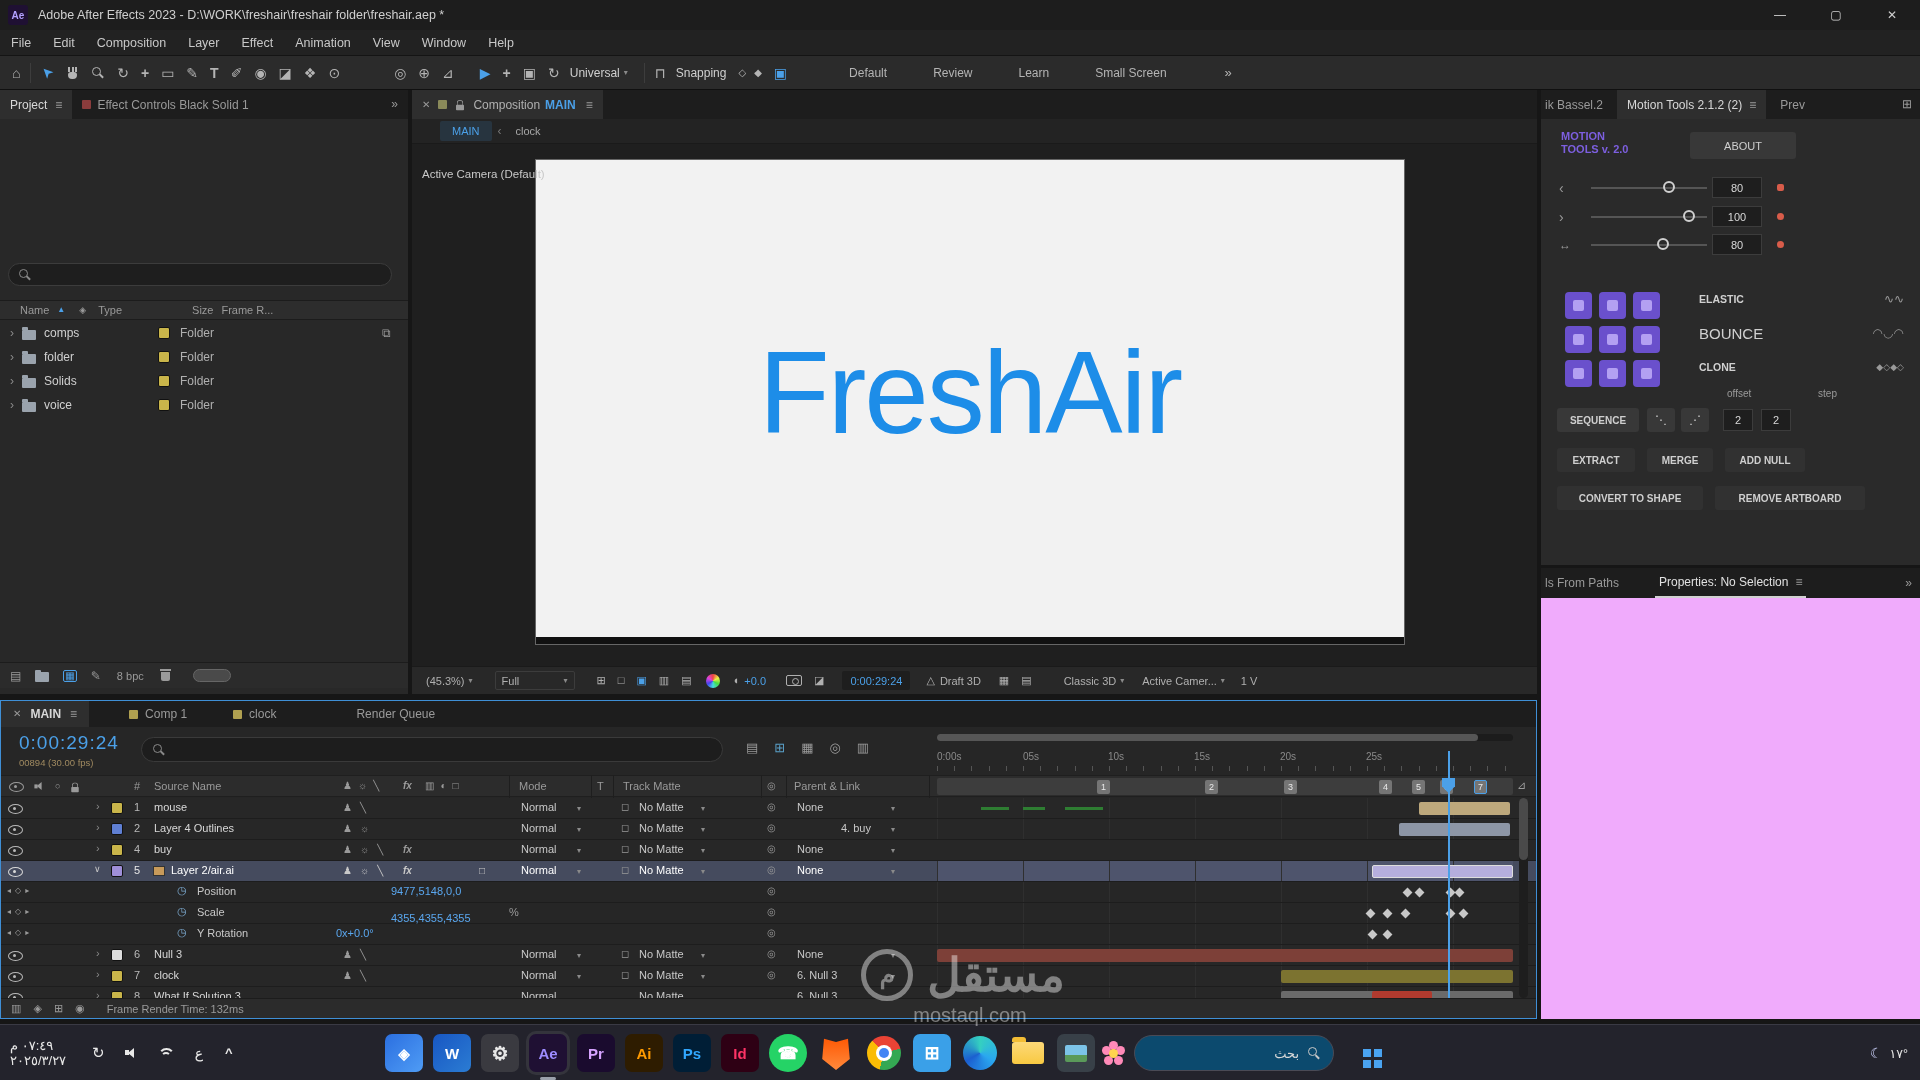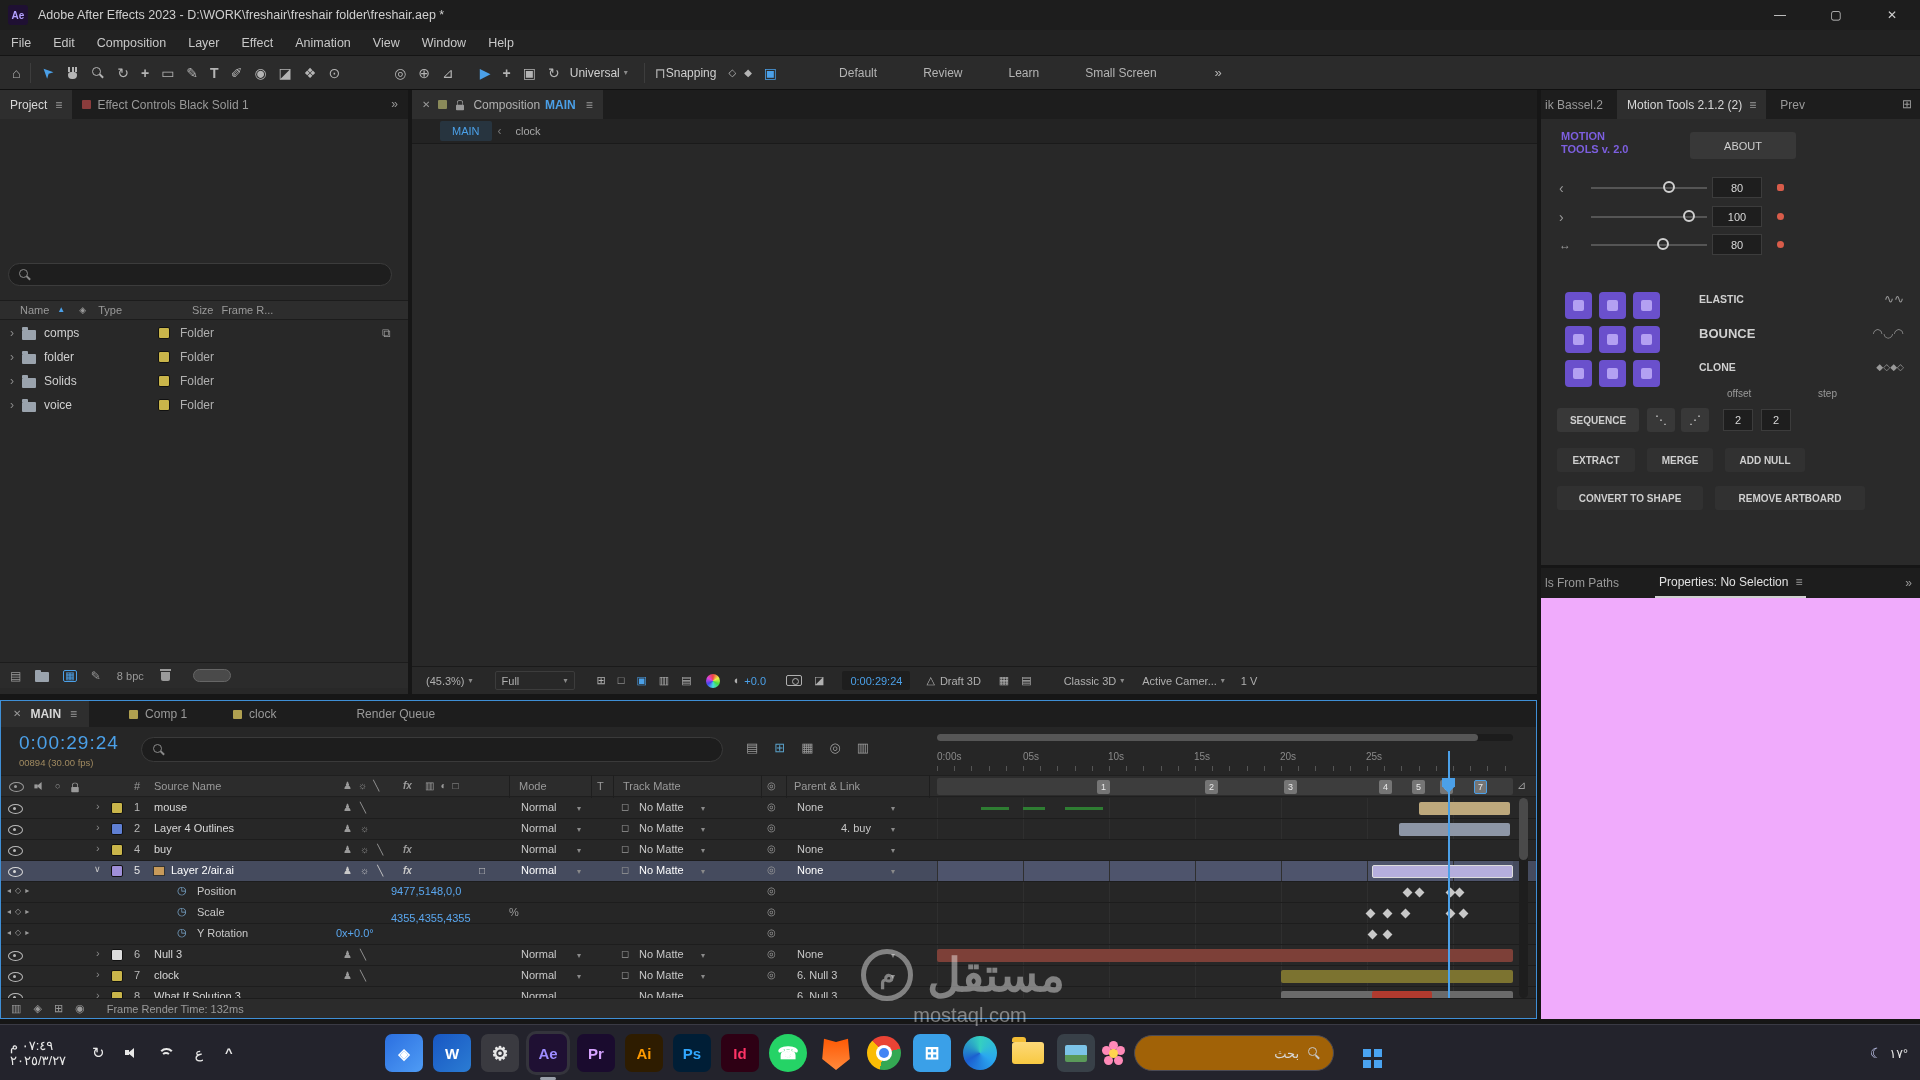--- a/index.html
+++ b/index.html
@@ -105,21 +105,21 @@
     <span class="g" style="margin-left:12px">⊕</span>
     <span class="g" style="margin-left:12px">⊿</span>
     <span class="g" style="margin-left:26px;color:#4ba0e8">▶</span>
     <span class="g" style="margin-left:12px;font-weight:bold">+</span>
     <span class="g" style="margin-left:12px">▣</span>
     <span class="g" style="margin-left:12px">↻</span>
     <span style="margin-left:10px;font-size:12px;color:#cfcfcf">Universal</span>
     <span class="car">▾</span>
     <div class="sep" style="margin-left:16px"></div>
     <span class="g" style="margin-left:10px">⊓</span>
-    <span style="margin-left:0;font-size:12px;color:#cfcfcf">Snapping</span>
+    <span style="margin-left:10px;font-size:12px;color:#cfcfcf">Snapping</span>
     <span class="g" style="margin-left:12px;font-size:10px">◇</span>
     <span class="g" style="margin-left:8px;font-size:10px">◆</span>
     <span class="g" style="margin-left:12px;color:#4ba0e8">▣</span>
     <span style="margin-left:62px;font-size:12px">Default</span>
     <span style="margin-left:46px;font-size:12px">Review</span>
     <span style="margin-left:46px;font-size:12px">Learn</span>
     <span style="margin-left:46px;font-size:12px">Small Screen</span>
     <span style="margin-left:58px;font-size:13px">»</span>
   </div>
 
@@ -198,20 +198,27 @@
         <span class="blue" style="margin-left:5px;font-weight:bold">MAIN</span>
         <span class="g" style="margin-left:10px;color:#9a9a9a">≡</span>
       </div>
     </div>
     <div class="row" style="height:25px;background:#232323;border-bottom:1px solid #1a1a1a">
       <div class="row" style="margin-left:28px;height:20px;padding:0 12px;background:#27343f;border-radius:2px">
           <span class="blue" style="font-size:11px">MAIN</span>
         </div>
       <span class="g" style="margin-left:6px;color:#777">‹</span>
       <span style="margin-left:14px;font-size:11px;color:#a8a8a8">clock</span>
+    </div>
+    <div class="ab" style="left:0;top:54px;width:1125px;height:522px;background:#1f1f1f;overflow:hidden">
+      <span class="ab" style="left:10px;top:24px;font-size:11.5px;color:#c8c8c8;z-index:3">Active Camera (Default)</span>
+      <div class="ab" style="left:123px;top:15px;width:870px;height:486px;background:#f2f2f2;border:1px solid #666;display:flex;align-items:center;justify-content:center">
+        <span style="color:#1d8de8;font-size:116px;letter-spacing:-2px;margin-top:-18px">FreshAir</span>
+        <div class="ab" style="left:0;bottom:0;width:100%;height:7px;background:#111"></div>
+      </div>
     </div>
     <div class="ab row" style="left:0;bottom:0;width:1125px;height:28px;background:#282828;border-top:1px solid #1a1a1a;color:#b0b0b0;font-size:11px;overflow:hidden">
       <span style="margin-left:14px">(45.3%)</span>
         <span class="car">▾</span>
       <div class="row" style="margin-left:22px;width:80px;height:19px;border:1px solid #3c3c3c;border-radius:2px;padding:0 6px;justify-content:space-between">
           <span>Full</span>
           <span class="car">▾</span>
         </div>
       <span class="g" style="margin-left:22px">⊞</span>
       <span class="g" style="margin-left:12px">□</span>
@@ -297,21 +304,21 @@
         <div class="mt-cell"></div>
       <div class="mt-cell"></div>
         <div class="mt-cell"></div>
         <div class="mt-cell"></div>
     </div>
     <div class="ab row" style="left:158px;top:198px;width:205px;height:22px;justify-content:space-between">
       <span style="font-size:10.5px;font-weight:bold;color:#d0d0d0">ELASTIC</span>
         <span class="g" style="color:#9a9a9a">∿∿</span>
     </div>
     <div class="ab row" style="left:158px;top:232px;width:205px;height:22px;justify-content:space-between">
-      <span style="font-size:13px;font-weight:bold;color:#d0d0d0">BOUNCE</span>
+      <span style="font-size:15px;font-weight:normal;color:#d0d0d0">BOUNCE</span>
         <span class="g" style="color:#9a9a9a">◠◡◠</span>
     </div>
     <div class="ab row" style="left:158px;top:266px;width:205px;height:22px;justify-content:space-between">
       <span style="font-size:10.5px;font-weight:bold;color:#d0d0d0">CLONE</span>
         <span class="g" style="color:#9a9a9a;font-size:9px">◆◇◆◇</span>
     </div>
     <div class="ab row" style="left:186px;top:298px;width:110px;justify-content:space-between;font-size:10px;color:#9a9a9a">
       <span>offset</span>
         <span>step</span>
     </div>
@@ -691,21 +698,21 @@
         </div>
       <div class="tile" style="margin-left:10px">
           <span style="display:block;width:32px;height:22px;background:linear-gradient(180deg,#fdd978,#f8c942);border-radius:3px;position:relative">
             <span class="ab" style="top:-5px;left:0;width:14px;height:5px;background:#f3bd35;border-radius:3px 3px 0 0"></span>
           </span>
         </div>
       <div class="tile" style="background:#384048;margin-left:10px">
           <span style="width:22px;height:17px;background:linear-gradient(180deg,#7cc4e8 60%,#5a9a5a 60%);border-radius:2px;display:block"></span>
         </div>
       <span class="flower" style="margin-left:14px"></span>
-      <div class="row" dir="rtl" style="width:200px;height:36px;margin-left:6px;background:#a16207;border:1px solid #4a4a55;border-radius:18px;padding:16px 12px">
+      <div class="row" dir="rtl" style="width:200px;height:36px;margin-left:6px;background:#0c4a6e;border:1px solid #4a4a55;border-radius:18px;padding:16px 12px">
         <span class="i-search" style="color:#c8c8c8"></span>
         <span style="margin-right:8px;font-size:13px;color:#d8d8d8">بحث</span>
       </div>
       <div class="tile" style="margin-left:14px">
           <span class="win4"></span>
         </div>
     </div>
     <div class="ab row" style="right:12px;top:0;height:56px">
       <span class="g" style="color:#cfd4ff;font-size:14px">☾</span>
       <span style="margin-left:7px;font-size:12.5px">١٧°</span>

